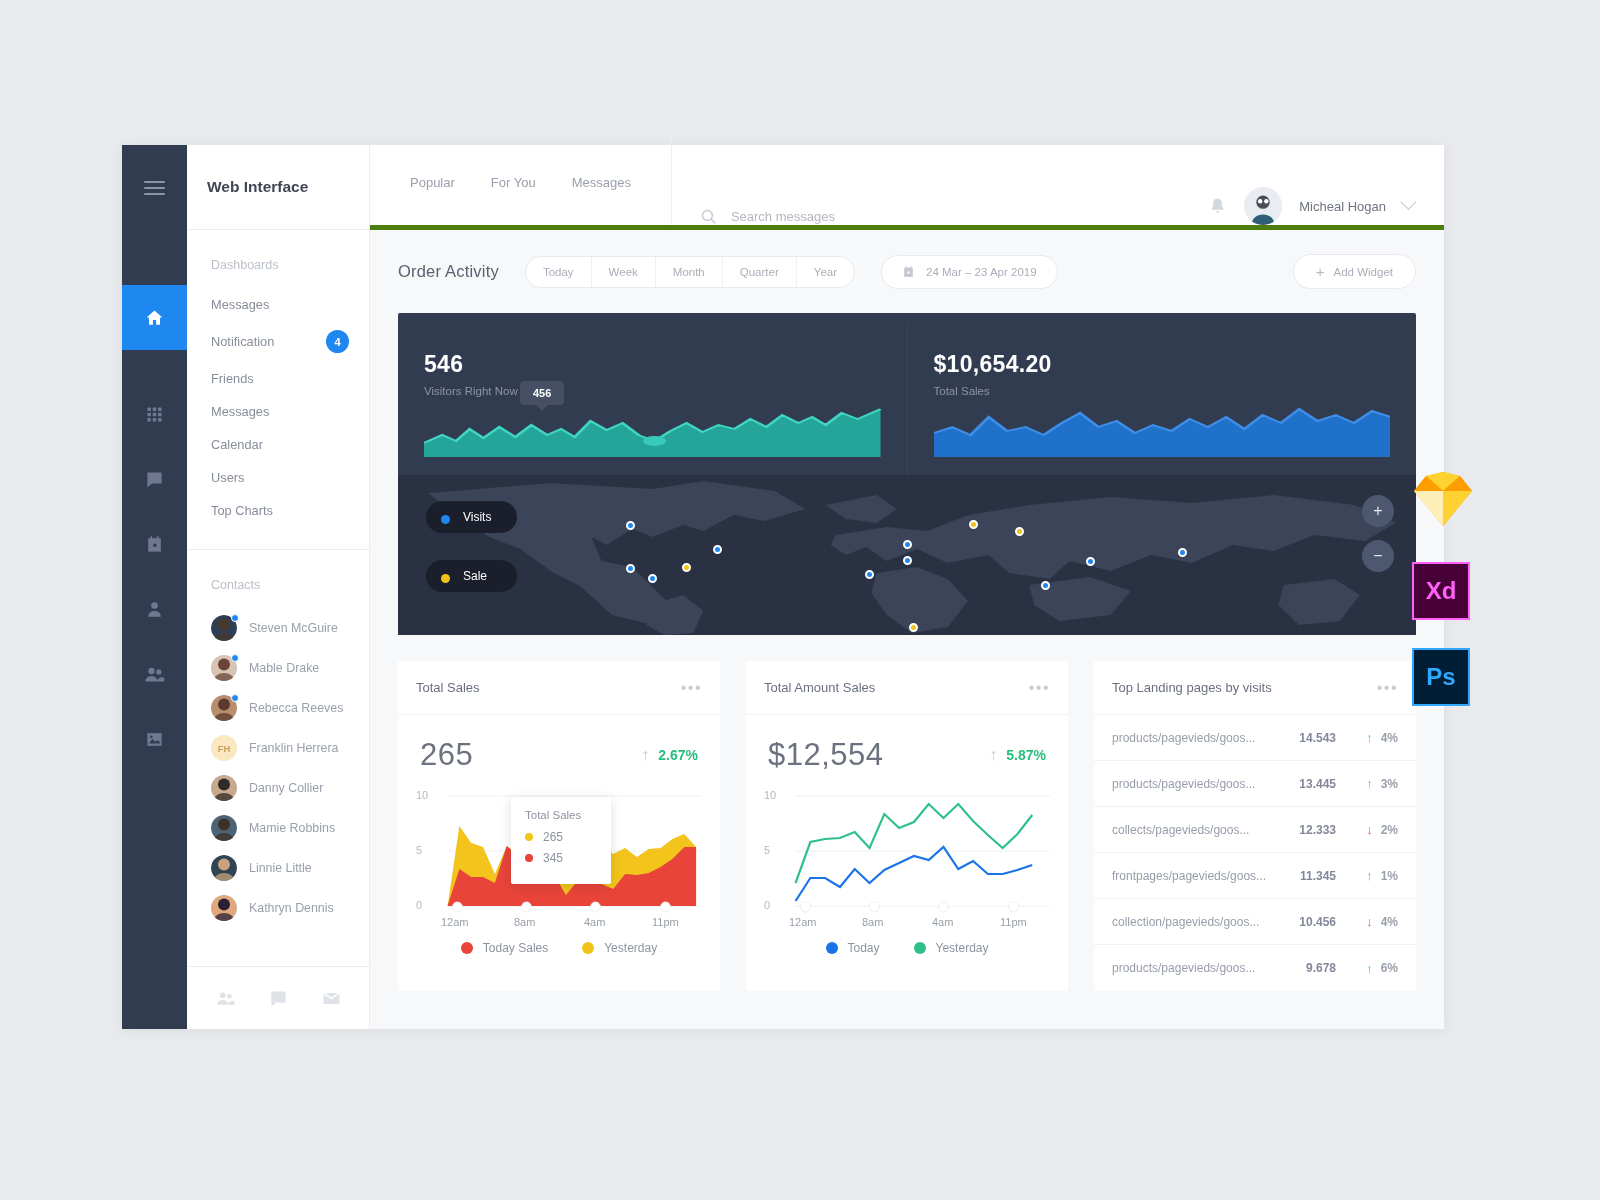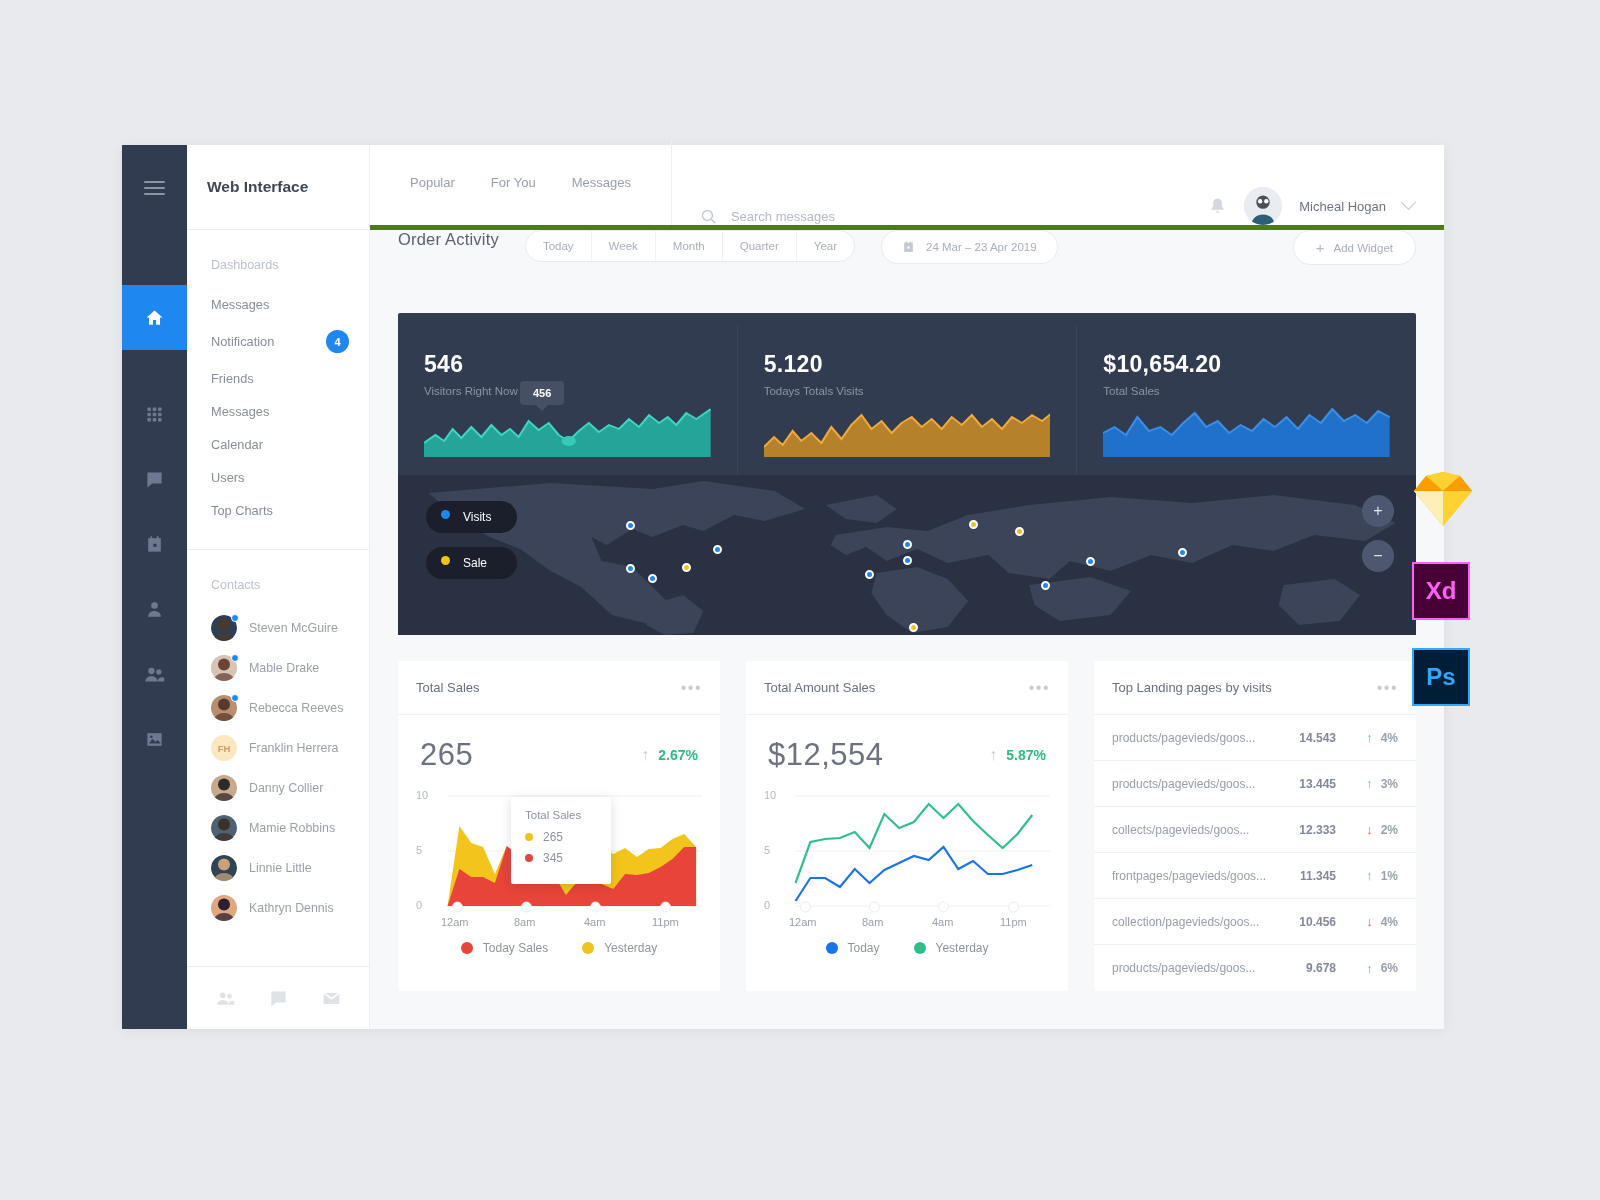--- a/index.html
+++ b/index.html
@@ -111,21 +111,21 @@
   .topright { display: flex; align-items: center; gap: 17px; padding-right: 30px; }
   .user-avatar {
     width: 38px; height: 38px; border-radius: 50%; overflow: hidden;
     background: #e6e9ee;
   }
   .user-name { font-size: 13px; color: #6e7480; }
   .chev { width: 11px; height: 11px; border-right: 1.6px solid #c3c8d1;
           border-bottom: 1.6px solid #c3c8d1; transform: rotate(45deg) translate(-3px,-3px); }
 
   
-  .toolbar { display: flex; align-items: flex-start; padding: 0 28px; height: 83px; gap: 26px; }
+  .toolbar { display: flex; align-items: center; padding: 0 28px; height: 83px; gap: 26px; }
   .page-title { font-size: 16.5px; color: #5b6170; font-weight: 500; letter-spacing: .2px;}
   .seg { display: flex; border: 1px solid #e8eaee; border-radius: 19px; overflow: hidden; background: #fff; }
   .seg div {
     padding: 9px 17px; font-size: 11.5px; color: #a9aeb8; cursor: pointer;
     border-right: 1px solid #eef0f3;
   }
   .seg div:last-child { border-right: 0; }
   .datepick {
     display: flex; align-items: center; gap: 11px;
     border: 1px solid #e8eaee; border-radius: 19px; background: #fff;
@@ -153,23 +153,23 @@
     font-size: 11px; color: #fff; font-weight: bold;
   }
   .tooltip-bub:after {
     content:''; position:absolute; left: 50%; bottom:-6px; margin-left:-6px;
     border-left:6px solid transparent; border-right:6px solid transparent;
     border-top:6px solid #474f64;
   }
   .mapbox { height: 160px; background: #2a3142; position: relative; overflow: hidden; }
   .maplegend { position: absolute; left: 28px; top: 26px; }
   .legpill {
-    display: flex; align-items: flex-start; gap: 13px;
+    display: flex; align-items: flex-end; gap: 13px;
     background: #1a1f2b; border-radius: 18px;
-    padding: 9px 26px 9px 15px; margin-bottom: 14px; cursor: pointer;
+    padding: 9px 26px 9px 15px; margin-bottom: 27px; cursor: pointer;
   }
   .legpill span.d { width: 9px; height: 9px; border-radius: 50%; display:block;}
   .legpill span.t { font-size: 12px; color: #fff; }
   .zoomctl { position: absolute; right: 22px; top: 20px; }
   .zbtn {
     width: 32px; height: 32px; border-radius: 50%;
     background: #4d5870; color: #e2e5ea; font-size: 16px;
     display: flex; align-items: center; justify-content: center;
     margin-bottom: 13px; cursor: pointer; line-height: 1;
   }
@@ -493,30 +493,20 @@
           <div class="tooltip-bub">456</div>
           <div class="spark">
             <svg viewBox="0 0 200 52" preserveAspectRatio="none" width="100%" height="100%">
               <path d="M0,38 L8,30 L14,36 L20,24 L26,33 L33,22 L40,32 L47,20 L54,30 L60,24 L66,32 L73,16 L80,25 L87,18 L94,30 L101,36 L108,26 L115,18 L122,27 L129,20 L136,24 L143,14 L150,22 L157,10 L164,18 L170,12 L176,20 L183,8 L190,14 L200,4 L200,52 L0,52 Z" fill="#25a59a"></path>
               <path d="M0,38 L8,30 L14,36 L20,24 L26,33 L33,22 L40,32 L47,20 L54,30 L60,24 L66,32 L73,16 L80,25 L87,18 L94,30 L101,36 L108,26 L115,18 L122,27 L129,20 L136,24 L143,14 L150,22 L157,10 L164,18 L170,12 L176,20 L183,8 L190,14 L200,4" fill="none" stroke="#3fd6c3" stroke-width="1.6"></path>
               <circle cx="101" cy="36" r="5" fill="#35cbb8"></circle>
             </svg>
           </div>
         </div>
 
-        <div class="stat">
-          <div class="stat-val">5.120</div>
-          <div class="stat-lbl">Todays Totals Visits</div>
-          <div class="spark">
-            <svg viewBox="0 0 200 52" preserveAspectRatio="none" width="100%" height="100%">
-              <path d="M0,42 L7,32 L13,40 L20,26 L26,36 L33,28 L40,38 L47,22 L54,34 L61,20 L68,10 L75,24 L82,16 L89,28 L96,18 L103,12 L110,22 L117,14 L124,24 L131,12 L138,20 L145,10 L152,22 L159,14 L166,24 L173,12 L180,18 L187,10 L194,16 L200,9 L200,52 L0,52 Z" fill="#b5812b"></path>
-              <path d="M0,42 L7,32 L13,40 L20,26 L26,36 L33,28 L40,38 L47,22 L54,34 L61,20 L68,10 L75,24 L82,16 L89,28 L96,18 L103,12 L110,22 L117,14 L124,24 L131,12 L138,20 L145,10 L152,22 L159,14 L166,24 L173,12 L180,18 L187,10 L194,16 L200,9" fill="none" stroke="#f2a93b" stroke-width="1.6"></path>
-            </svg>
-          </div>
-        </div>
 
 
         <div class="stat">
           <div class="stat-val">$10,654.20</div>
           <div class="stat-lbl">Total Sales</div>
           <div class="spark">
             <svg viewBox="0 0 200 52" preserveAspectRatio="none" width="100%" height="100%">
               <path d="M0,28 L8,22 L16,30 L24,12 L32,26 L40,22 L48,30 L56,18 L64,8 L72,22 L80,16 L88,28 L96,20 L104,26 L112,14 L120,22 L128,12 L136,24 L144,10 L152,18 L160,4 L168,16 L176,10 L184,18 L192,6 L200,12 L200,52 L0,52 Z" fill="#2071c9"></path>
               <path d="M0,28 L8,22 L16,30 L24,12 L32,26 L40,22 L48,30 L56,18 L64,8 L72,22 L80,16 L88,28 L96,20 L104,26 L112,14 L120,22 L128,12 L136,24 L144,10 L152,18 L160,4 L168,16 L176,10 L184,18 L192,6 L200,12" fill="none" stroke="#3d8ee8" stroke-width="1.6"></path>
             </svg>

